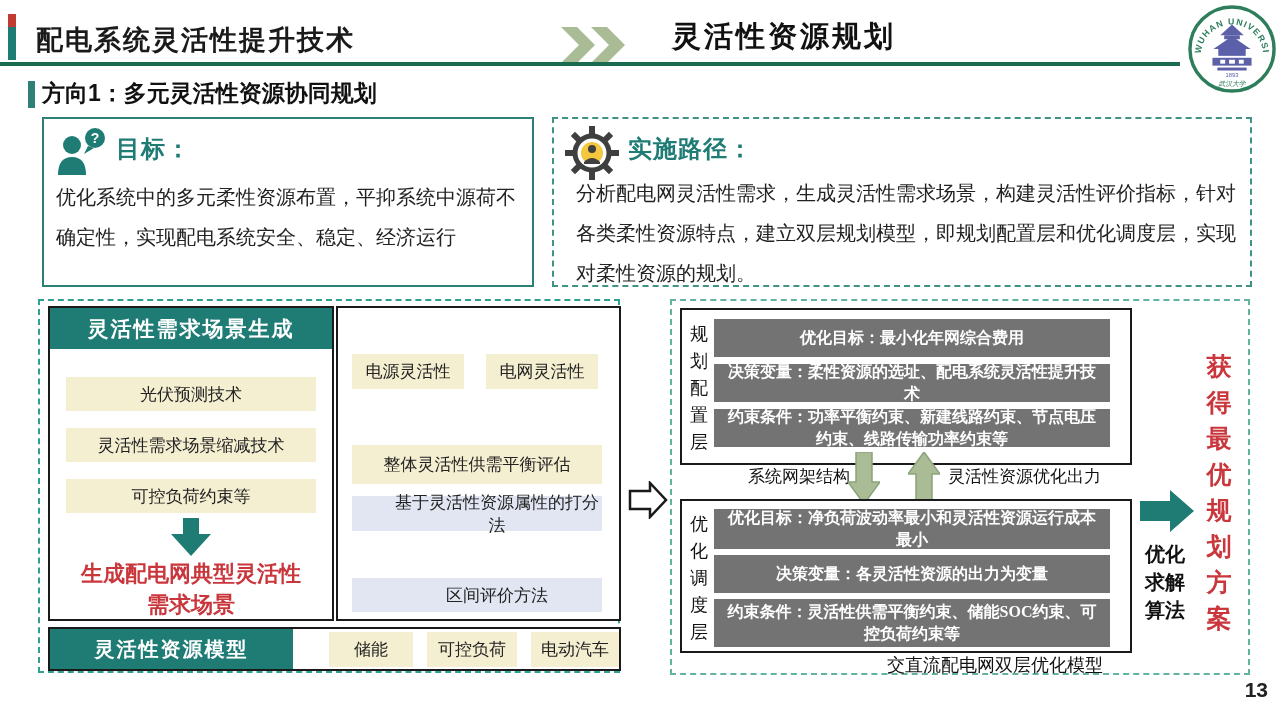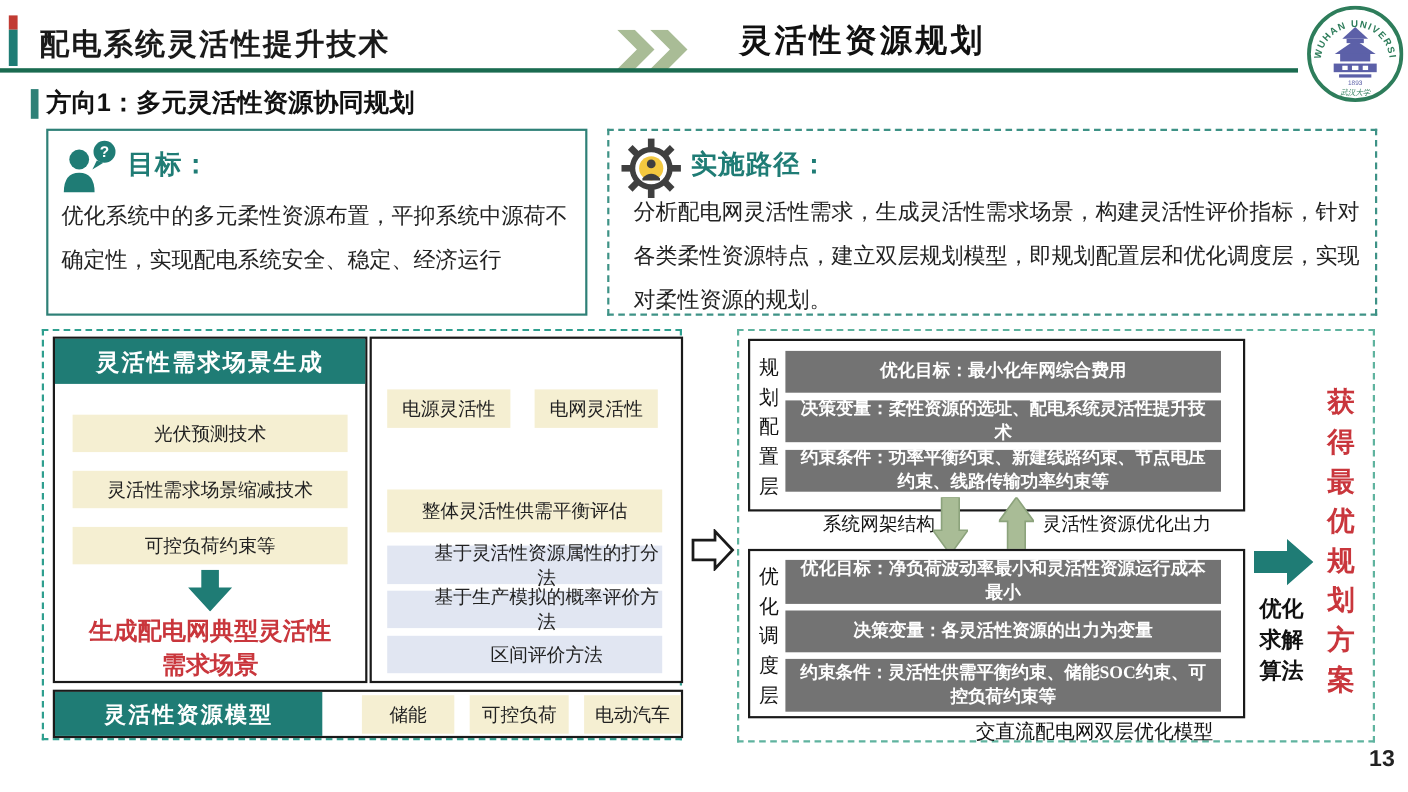--- a/index.html
+++ b/index.html
@@ -135,21 +135,20 @@
         <polygon points="12,0 28,0 28,16 40,16 20,38 0,16 12,16" fill="#1F7C75"></polygon>
       </svg>
       <div class="abs red-text" style="left:27px;top:250px;width:228px;font-size:22px;line-height:31px;text-align:center">生成配电网典型灵活性需求场景</div>
     </div>
 
     <div class="abs black-box" style="left:296px;top:5px;width:285px;height:315px">
       <div class="abs item cream" style="left:14px;top:46px;width:112px;height:35px">电源灵活性</div>
       <div class="abs item cream" style="left:148px;top:46px;width:112px;height:35px">电网灵活性</div>
       <div class="abs item cream" style="left:14px;top:137px;width:250px;height:39px">整体灵活性供需平衡评估</div>
       <div class="abs item blueitem" style="left:14px;top:188px;width:250px;height:35px">基于灵活性资源属性的打分法</div>
-      <div class="abs item blueitem" style="left:14px;top:229px;width:250px;height:34px">基于生产模拟的概率评价方法</div>
       <div class="abs item blueitem" style="left:14px;top:270px;width:250px;height:34px">区间评价方法</div>
     </div>
 
     <div class="abs black-box" style="left:8px;top:326px;width:573px;height:44px;display:flex">
       <div class="teal-header" style="width:287px;height:100%;font-size:20px">灵活性资源模型</div>
       <div style="flex:1;display:flex;align-items:center;gap:14px;padding-left:36px">
         <div class="item cream" style="width:84px;height:35px">储能</div>
         <div class="item cream" style="width:90px;height:35px">可控负荷</div>
         <div class="item cream" style="width:88px;height:35px">电动汽车</div>
       </div>

